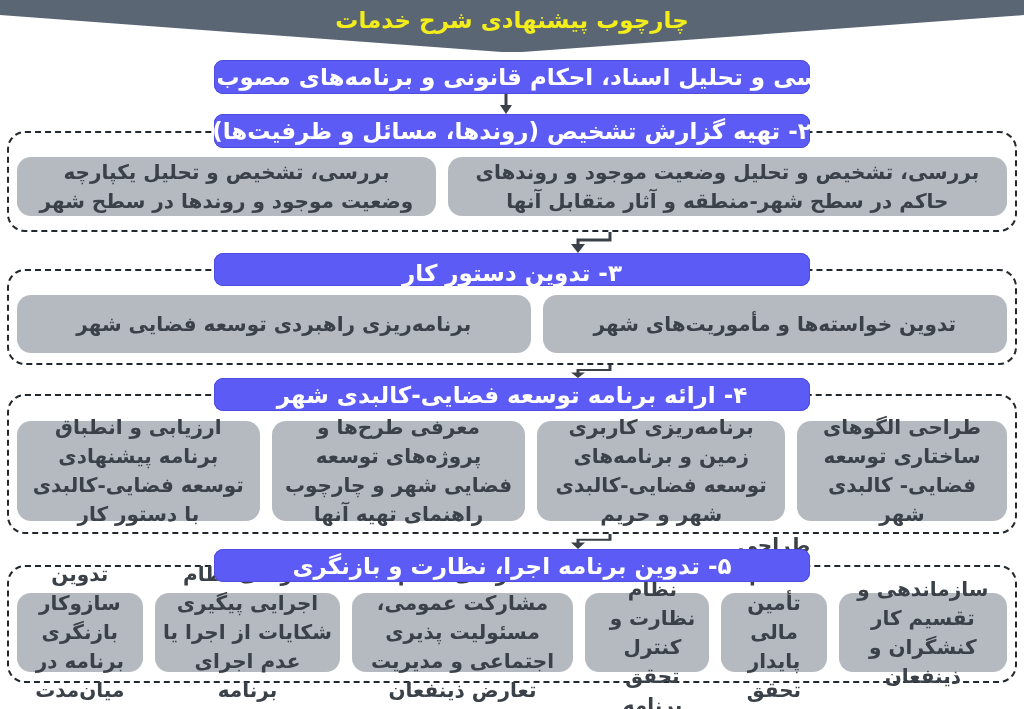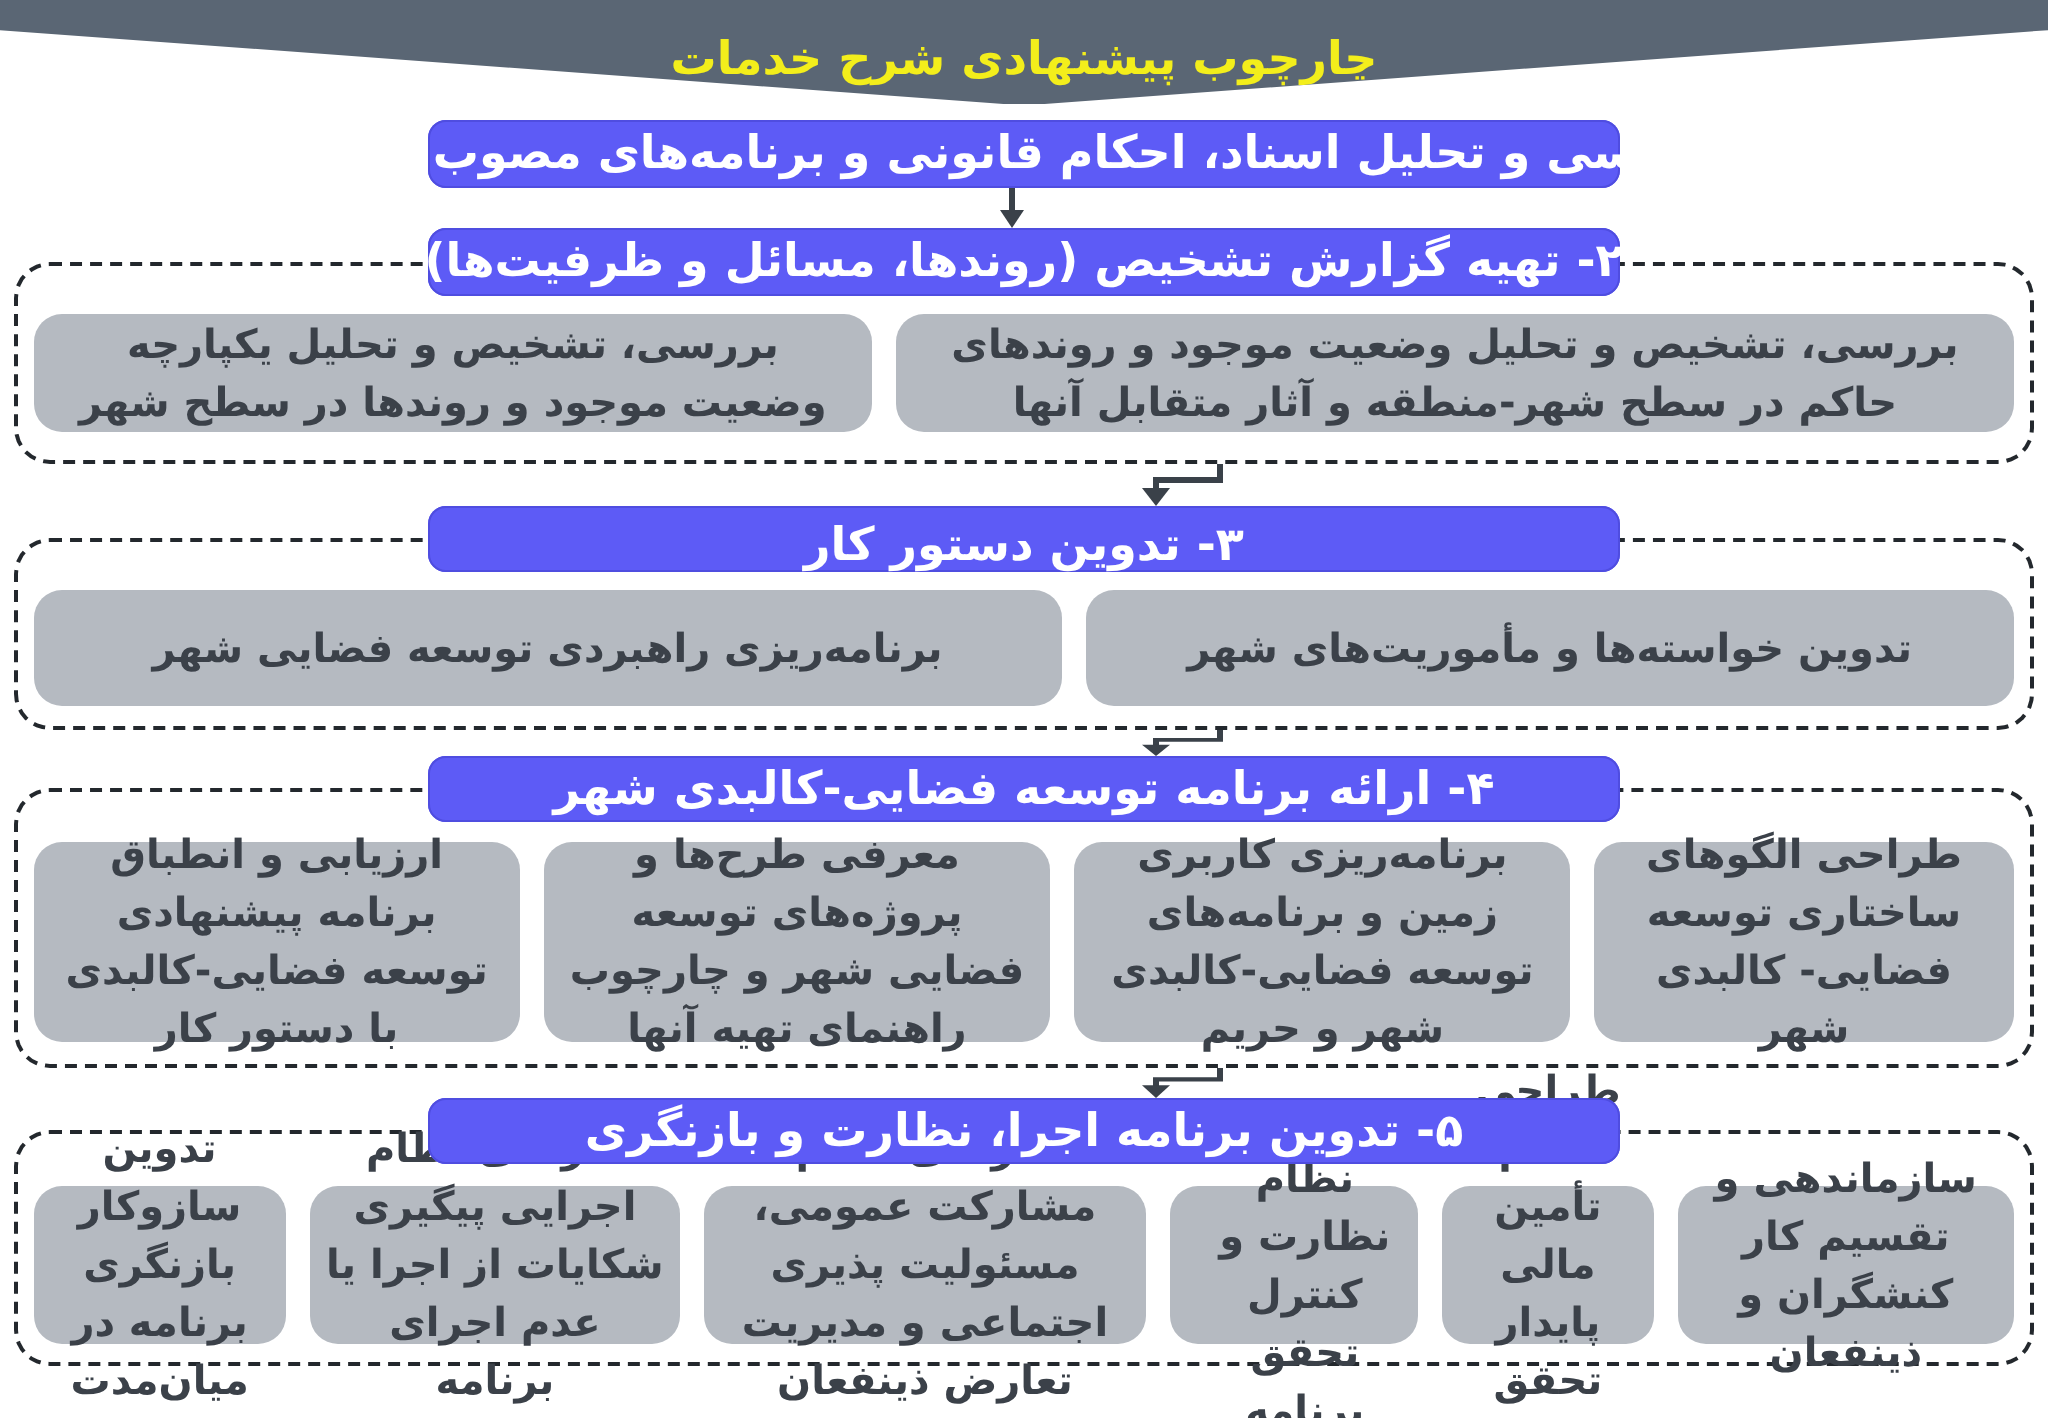--- a/index.html
+++ b/index.html
@@ -7,21 +7,21 @@
     width:1024px;height:709px;position:relative;overflow:hidden;background:#ffffff;
     font-family:"DejaVu Sans",sans-serif;
   }
   
   .banner{
     width:1024px;height:52px;background:#5a6674;
     clip-path:polygon(0 0,100% 0,100% 29%,51% 100%,49% 100%,0 29%);
     display:flex;align-items:flex-start;justify-content:center;
   }
   .banner-title{
-    color:#f3ee1b;font-size:23px;font-weight:bold;margin-top:17px;
+    color:#f3ee1b;font-size:23px;font-weight:bold;margin-top:7px;
     direction:rtl;white-space:nowrap;
   }
   
   .bar{
     width:596px;height:34px;margin:0 auto;background:#5d5bf6;border-radius:9px;
     display:flex;align-items:center;justify-content:center;position:relative;z-index:3;
     box-shadow:0 0 0 1px #4f4de0 inset;
   }
   .bar span{color:#ffffff;font-size:23px;font-weight:bold;direction:rtl;white-space:nowrap;}
   

